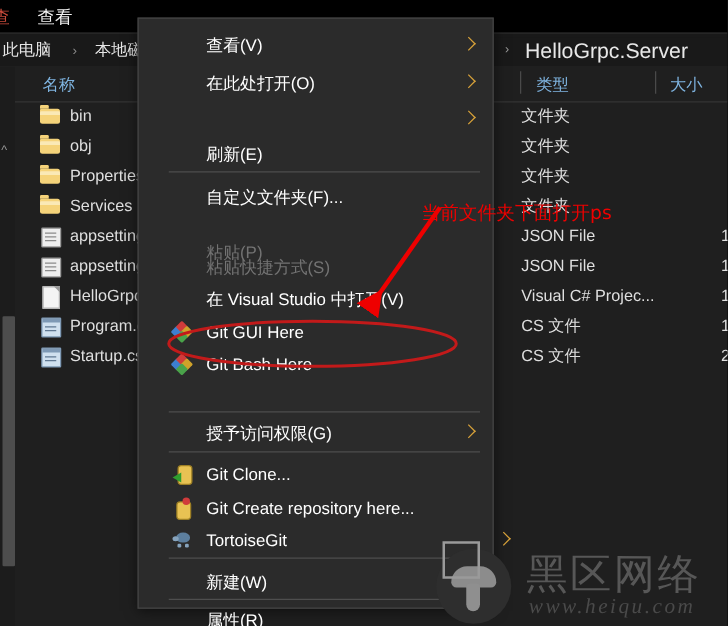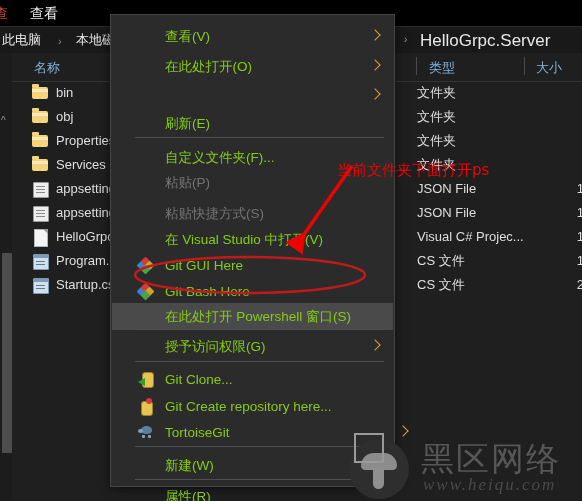--- a/index.html
+++ b/index.html
@@ -139,21 +139,21 @@
 
   
   .ctxmenu{
     position:absolute;left:110px;top:14px;width:283px;height:471px;
     background:#2b2b2b;border:1px solid #454545;
     box-shadow:0 2px 10px rgba(0,0,0,.55);
   }
   .mitem{position:absolute;left:1px;width:281px;height:27px;}
   .mitem.hl{background:#4a4a4a;}
   .mlabel{
-    position:absolute;left:53px;top:5px;color:#84cc16;font-size:13.5px;line-height:18px;
+    position:absolute;left:53px;top:5px;color:#ffffff;font-size:13.5px;line-height:18px;
     white-space:nowrap;
   }
   .mitem.disabled .mlabel{color:#737373;}
   .msep{position:absolute;left:24px;width:249px;height:1px;background:#4e4e4e;}
   .marrow{
     position:absolute;right:14px;top:8px;width:7px;height:7px;
     border-right:1.6px solid #d8a23a;border-top:1.6px solid #d8a23a;
     transform:rotate(45deg);
   }
   .micon{position:absolute;left:26px;top:5px;width:17px;height:17px;}
@@ -359,21 +359,21 @@
       <div class="mitem" style="top: 67px;">
         <span class="marrow"></span>
       </div>
       <div class="mitem" style="top: 95px;">
         <span class="mlabel">刷新(E)</span>
       </div>
       <div class="msep" style="top: 122px;"></div>
       <div class="mitem" style="top: 129px;">
         <span class="mlabel">自定义文件夹(F)...</span>
       </div>
-      <div class="mitem disabled" style="top: 154px;">
+      <div class="mitem disabled" style="top: 173px;">
         <span class="mlabel">粘贴(P)</span>
       </div>
       <div class="mitem disabled" style="top: 185px;">
         <span class="mlabel">粘贴快捷方式(S)</span>
       </div>
       <div class="mitem" style="top: 211px;">
         <span class="mlabel">在 Visual Studio 中打开(V)</span>
       </div>
       <div class="mitem" style="top: 237px;">
         <span class="micon">
@@ -389,23 +389,20 @@
       <div class="mitem" style="top: 263px;">
         <span class="micon">
           <span class="gitdia">
             <i class="a"></i>
             <i class="b"></i>
             <i class="c"></i>
             <i class="d"></i>
           </span>
         </span>
         <span class="mlabel">Git Bash Here</span>
-      </div>
-      <div class="mitem hl" style="top: 288px;">
-        <span class="mlabel">在此处打开 Powershell 窗口(S)</span>
       </div>
       <div class="msep" style="top: 314px;"></div>
       <div class="mitem" style="top: 318px;">
         <span class="mlabel">授予访问权限(G)</span>
         <span class="marrow"></span>
       </div>
       <div class="msep" style="top: 346px;"></div>
       <div class="mitem" style="top: 351px;">
         <span class="micon">
           <span class="gclone">

